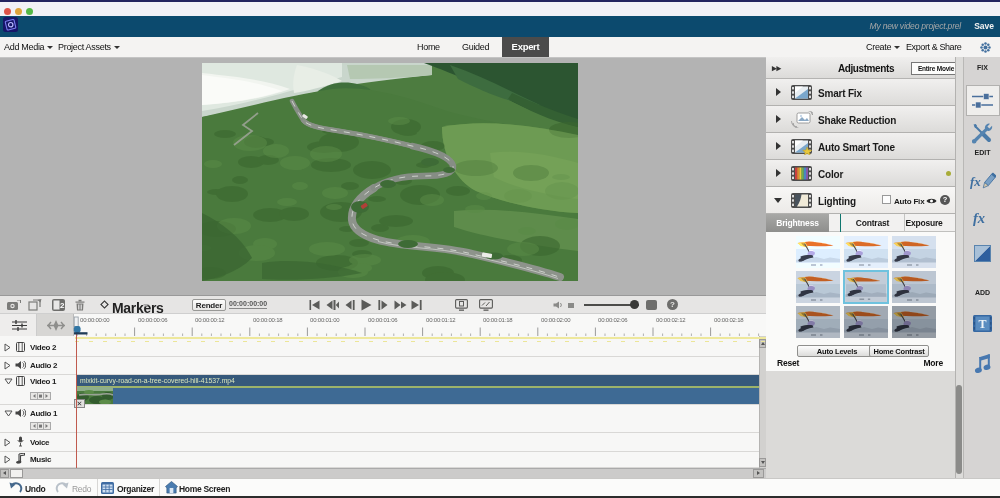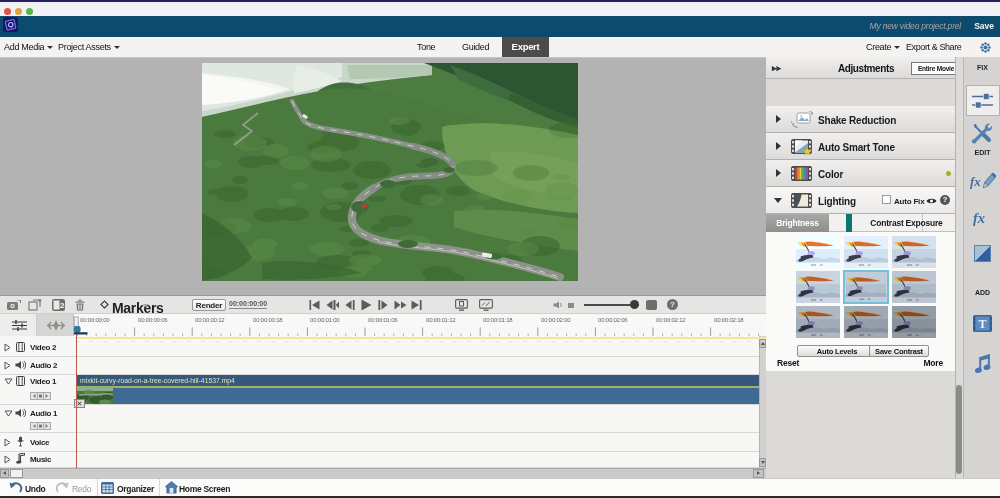--- a/index.html
+++ b/index.html
@@ -57,21 +57,21 @@
     <rect x="3.1" y="3.1" width="9" height="9" rx="1" fill="none" stroke="#7d7df0" stroke-width="1.1" transform="rotate(-14 8 8)"></rect>
     <circle cx="7.7" cy="7.7" r="2.2" fill="none" stroke="#b9b9ff" stroke-width="1.2"></circle>
   </svg>
   <div class="abs" style="right:39px;top:5px;font-size:8.5px;font-style:italic;color:#a8a8a8;letter-spacing:-0.2px">My new video project.prel</div>
   <div class="abs b" style="right:6px;top:5px;font-size:8.5px;color:#f2f2f2">Save</div>
 </div>
 
 <div class="abs" id="menubar">
   <div class="mi" style="left:4px">Add Media<span class="caret"></span></div>
   <div class="mi" style="left:58px">Project Assets<span class="caret"></span></div>
-  <div class="mi" style="left:417px">Tone</div>
+  <div class="mi" style="left:417px">Home</div>
   <div class="mi" style="left:462px">Guided</div>
   <div id="experttab" class="abs">Expert</div>
   <div class="mi" style="left:866px">Create<span class="caret"></span></div>
   <div class="mi" style="left:906px;letter-spacing:-0.4px">Export &amp; Share</div>
   <svg class="abs" style="left:980px;top:5px" width="11" height="11" viewBox="0 0 13 13">
     <g fill="#43709f">
         <circle cx="6.5" cy="6.5" r="2.4"></circle>
     <g>
           <circle cx="6.5" cy="1.8" r="1.5"></circle>
           <circle cx="6.5" cy="11.2" r="1.5"></circle>
@@ -514,20 +514,38 @@
   <div class="abs" style="left:757px;top:2px;width:0;height:0;border-top:2.5px solid transparent;border-bottom:2.5px solid transparent;border-left:3px solid #555"></div>
 </div>
 
 <div class="abs" id="rpanel">
   <div id="rphead">
     <div class="abs b" style="left:6px;top:6px;font-size:9px;color:#333">▸▸</div>
     <div class="abs b" style="left:10px;top:6px;width:180px;text-align:center;font-size:10px;letter-spacing:-0.4px;color:#111">Adjustments</div>
     <div class="abs b" style="left:145px;top:5px;width:50px;height:13px;background:#fcfcfb;border:1px solid #777;font-size:6.5px;letter-spacing:-0.2px;text-align:center;line-height:11px;color:#111;white-space:nowrap">Entire Movie</div>
   </div>
 
+  <div class="prow" style="top:22px">
+      <div class="tri-r"></div>
+    <svg class="abs" style="left:25px;top:6px" width="21" height="15" viewBox="0 0 21 15">
+      <rect width="21" height="15" rx="2" fill="#4c4c4c"></rect>
+        <rect x="4" y="1.5" width="13" height="12" fill="#e8eef2"></rect>
+      <path d="M4,13.5 L17,4 L17,13.5 Z" fill="#7aa7cc"></path>
+        <path d="M4,1.5 L12,1.5 L4,8 Z" fill="#fff"></path>
+      <g fill="#ddd">
+          <rect x="1" y="2" width="2" height="2.4"></rect>
+          <rect x="1" y="6.3" width="2" height="2.4"></rect>
+          <rect x="1" y="10.6" width="2" height="2.4"></rect>
+          <rect x="18" y="2" width="2" height="2.4"></rect>
+          <rect x="18" y="6.3" width="2" height="2.4"></rect>
+          <rect x="18" y="10.6" width="2" height="2.4"></rect>
+        </g>
+    </svg>
+    <div class="lbl">Smart Fix</div>
+    </div>
   <div class="prow" style="top:49px">
       <div class="tri-r"></div>
     <svg class="abs" style="left:25px;top:5px" width="22" height="17" viewBox="0 0 22 17">
       <path d="M2,12 A4 4 0 0 0 6,16" fill="none" stroke="#999" stroke-width="1.3"></path>
       <path d="M0.5,10 A7 7 0 0 0 7.5,17" fill="none" stroke="#aaa" stroke-width="1"></path>
       <rect x="6" y="2" width="13" height="10" rx="1.5" fill="#fff" stroke="#888" stroke-width="0.8"></rect>
       <path d="M7,10 L11,6 L14,9 L16,7 L18,10 Z" fill="#8aa8c4"></path>
         <circle cx="10" cy="5" r="1.2" fill="#c8d8e8"></circle>
       <path d="M20,1 A4 4 0 0 1 21.5,4" fill="none" stroke="#999" stroke-width="1.1"></path>
       <path d="M17.5,0 A7 7 0 0 1 22,2" fill="none" stroke="#aaa" stroke-width="0.9"></path>
@@ -597,21 +615,21 @@
     <div class="abs b" style="left:128px;top:10px;font-size:8px;letter-spacing:-0.2px">Auto Fix</div>
     <svg class="abs" style="left:160px;top:10px" width="11" height="8" viewBox="0 0 13 9">
         <path d="M0.5,4.5 C3,1 10,1 12.5,4.5 C10,8 3,8 0.5,4.5 Z" fill="#2a2a2a"></path>
         <circle cx="6.5" cy="4.5" r="1.8" fill="#fff"></circle>
       </svg>
     <div class="abs" style="left:174px;top:8px;width:10px;height:10px;border-radius:50%;background:#555;color:#fff;font-size:7.5px;font-weight:bold;text-align:center;line-height:10px">?</div>
   </div>
 
   <div class="abs" style="top:157px;left:0;width:189px;height:18px;background:#f2f1f0;border-bottom:1px solid #c0c0be">
     <div class="tab" style="left:0;width:63px;background:linear-gradient(#a8a8a6,#8e8e8c);color:#fff">Brightness</div>
-    <div class="tab" style="left:80px;width:77px;border-left:6px solid #0f766e;border-right:1px solid #c4c4c2;color:#1a1a1a">Contrast</div>
+    <div class="tab" style="left:74px;width:65px;border-left:1px solid #0f766e;border-right:1px solid #c4c4c2;color:#1a1a1a">Contrast</div>
     <div class="tab" style="left:127px;width:62px;color:#1a1a1a">Exposure</div>
   </div>
 
   <div id="lightbody">
     <div class="thumb" style="left:30px;top:4px;filter:brightness(1.24)">
         <svg width="44" height="32" viewBox="0 0 44 32">
           <rect width="44" height="32" fill="#b2c0ce"></rect>
           <rect width="44" height="13" fill="#c2ccd8"></rect>
           <path d="M0,24 L6,22 L12,23.5 L20,21 L28,23 L34,21.5 L44,23 L44,27 L0,27 Z" fill="#8f9cac" opacity="0.5"></path>
           <rect y="26.5" width="44" height="5.5" fill="#c3ccd7"></rect>
@@ -774,21 +792,21 @@
           <path d="M8.5,7.5 L15,19" stroke="#3f3f4a" stroke-width="1.1" fill="none"></path>
           <ellipse cx="15.2" cy="17.6" rx="3.8" ry="2.9" fill="#9189ba" transform="rotate(-30 15.2 17.6)"></ellipse>
           <path d="M13,14.8 C15,14 17,14.4 18.4,15.6" stroke="#dcdcea" stroke-width="0.8" fill="none"></path>
           <path d="M4.5,20.5 C9,19 13,18.8 16.5,19.3 L17.5,21.5 C12.5,22.5 8,24 5.5,25.5 Z" fill="#2e3340"></path>
           <ellipse cx="6" cy="23.5" rx="3.8" ry="1.7" fill="#2e3340" transform="rotate(-22 6 23.5)"></ellipse>
           <rect x="15" y="28.4" width="5" height="1.2" fill="#7b8491"></rect>
           <rect x="24" y="28.4" width="2.5" height="1.2" fill="#7b8491"></rect>
         </svg>
       </div>
     <div class="abtn" style="left:31px;top:113px;width:80px;line-height:11px">Auto Levels</div>
-    <div class="abtn" style="left:103px;top:113px;width:60px;line-height:11px">Save Contrast</div>
+    <div class="abtn" style="left:103px;top:113px;width:60px;line-height:11px">Home Contrast</div>
     <div class="abs b" style="left:11px;top:126px;font-size:8.5px;letter-spacing:-0.2px;color:#111">Reset</div>
     <div class="abs b" style="right:12px;top:126px;font-size:8.5px;letter-spacing:-0.2px;color:#111">More</div>
   </div>
 
 
   <div class="abs" style="left:189px;top:0;width:8px;height:421px;background:#dcdbd9;border-left:1px solid #b3b2b0"></div>
   <div class="abs" style="left:190px;top:328px;width:6px;height:89px;background:#8b8b89;border-radius:3px"></div>
 </div>
 
 <div class="abs" id="rtools">

